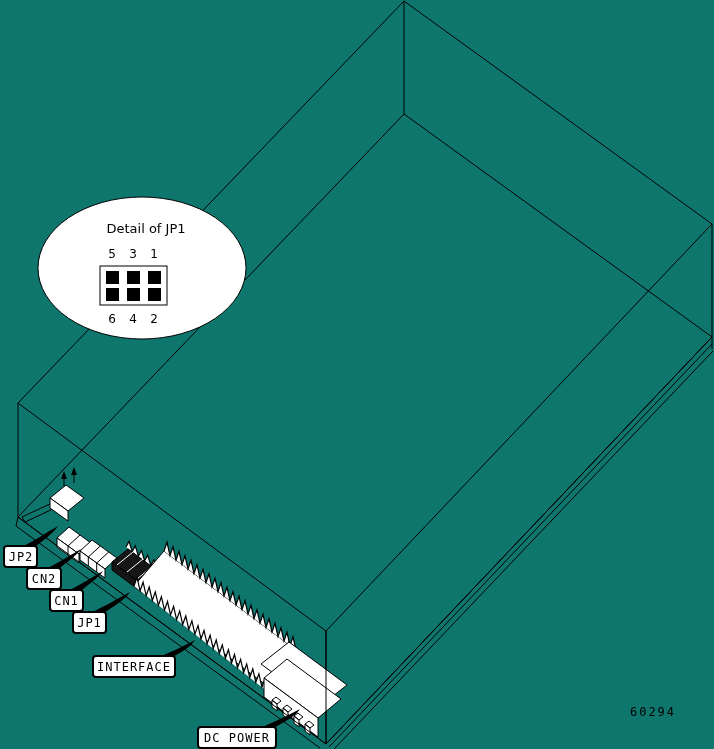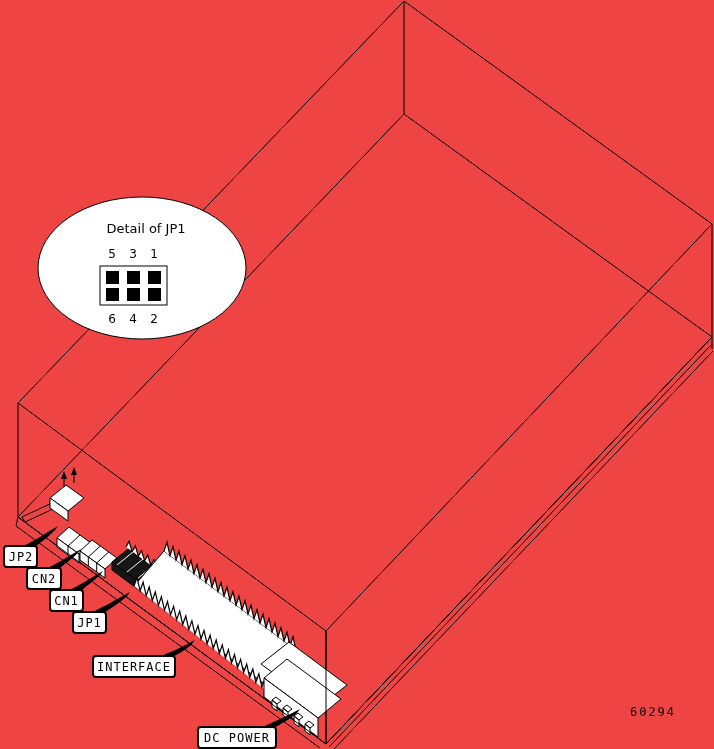--- a/index.html
+++ b/index.html
@@ -1,16 +1,16 @@
 <!DOCTYPE html>
 <html><head>
 <meta charset="utf-8">
 <style>
   html,body{margin:0;padding:0;background:#fff;}
-  #stage{position:relative;width:714px;height:749px;background:#ef4444;overflow:hidden;}
+  #stage{position:relative;width:714px;height:749px;background:#0f766e;overflow:hidden;}
   svg{position:absolute;left:0;top:0;}
   .ln{stroke:#000;stroke-width:1;fill:none;}
   .wh{fill:#ffffff;stroke:#000;stroke-width:1;}
   .bk{fill:#000;stroke:none;}
   .dk{fill:#161616;stroke:#000;stroke-width:1;}
   .hatch{stroke:#fff;stroke-width:1;fill:none;}
   .zz{stroke:#000;stroke-width:1.2;fill:#fff;}
   .callout-rect{fill:#fff;stroke:#000;stroke-width:2;}
   .lbl{font:12px "DejaVu Sans Mono", monospace;letter-spacing:1px;fill:#000;}
   .title{font:13px "DejaVu Sans", sans-serif;fill:#000;}

